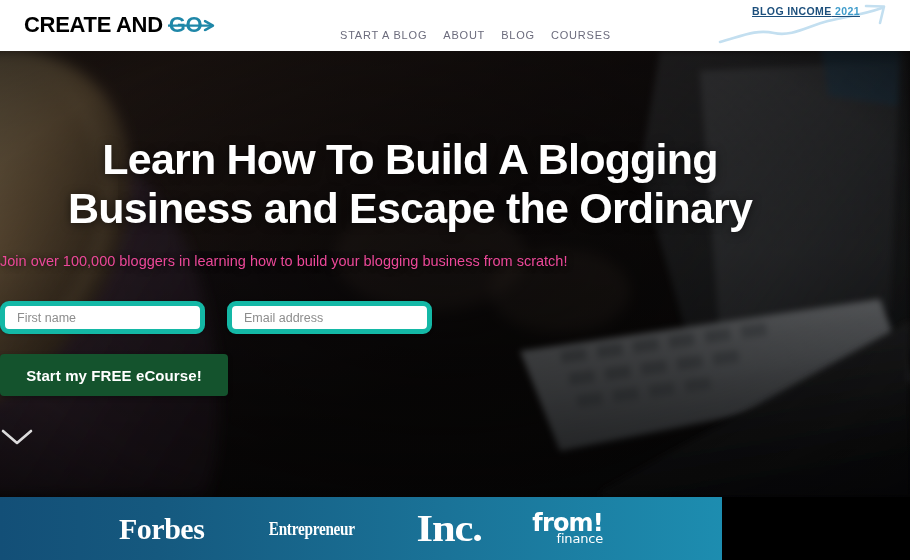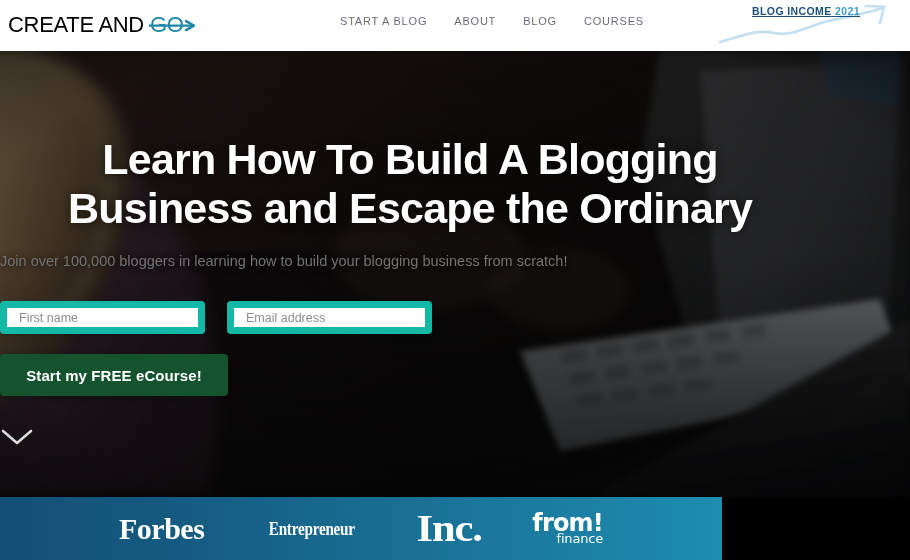--- a/index.html
+++ b/index.html
@@ -14,38 +14,38 @@
 
   
   .header {
     position:absolute; top:0; left:0;
     width:910px; height:51px;
     background:#ffffff;
     display:flex; align-items:center;
     z-index:30;
   }
   .logo {
-    position:absolute; left:8px; top:12px;
-    font-size:22px; font-weight:normal;
+    position:absolute; left:24px; top:12px;
+    font-size:22px; font-weight:bold;
     letter-spacing:-0.3px;
     white-space:nowrap;
     display:flex; align-items:baseline;text-align:center;
   }
   .logo-b { color:#1f87a8; position:relative; margin-left:6px; }
   .logo-arrow {
     position:absolute; left:-3px; top:50%;
     width:54px; height:12px;
     transform:translateY(-45%);
     pointer-events:none;
   }
 
   .nav {
     position:absolute; left:340px; top:0;
     height:41px;
-    display:flex; align-items:center; gap:27px;
+    display:flex; align-items:flex-end; gap:16px;
   }
   .nav a {
     font-size:11px; letter-spacing:0.8px;
     color:#6b6b7c; text-decoration:none;
     text-transform:uppercase;
     white-space:nowrap;
   }
 
   .income {
     position:absolute; right:14px; top:2px;
@@ -98,33 +98,33 @@
     font-weight:bold;
     line-height:1.14;
     letter-spacing:-0.8px;
     text-shadow:0 1px 10px rgba(0,0,0,0.55);
     font-stretch:condensed;
   }
   .headline .l2 { display:block; }
   .subhead {
     margin-top:20px;
     font-size:14.5px;
-    color:#737373;
+    color:#ec4899;
     text-shadow:0 1px 6px rgba(0,0,0,0.7);
     white-space:nowrap;
   }
 
   .form-row {
     margin-top:32px;
     display:flex; gap:22px;
   }
   .form-row input {
     width:205px; height:33px;
-    border:7px solid #14b8a6;
-    border-radius:4px;
+    border:5px solid #14b8a6;
+    border-radius:9px;
     background:#fff;
     padding:0 12px;
     font-size:12.5px;
     font-family:"Liberation Sans", sans-serif;
     color:#333;
     outline:none;
     box-shadow:0 1px 3px rgba(0,0,0,0.25);
   }
   .form-row input::placeholder { color:#8d8d8d; }
 

